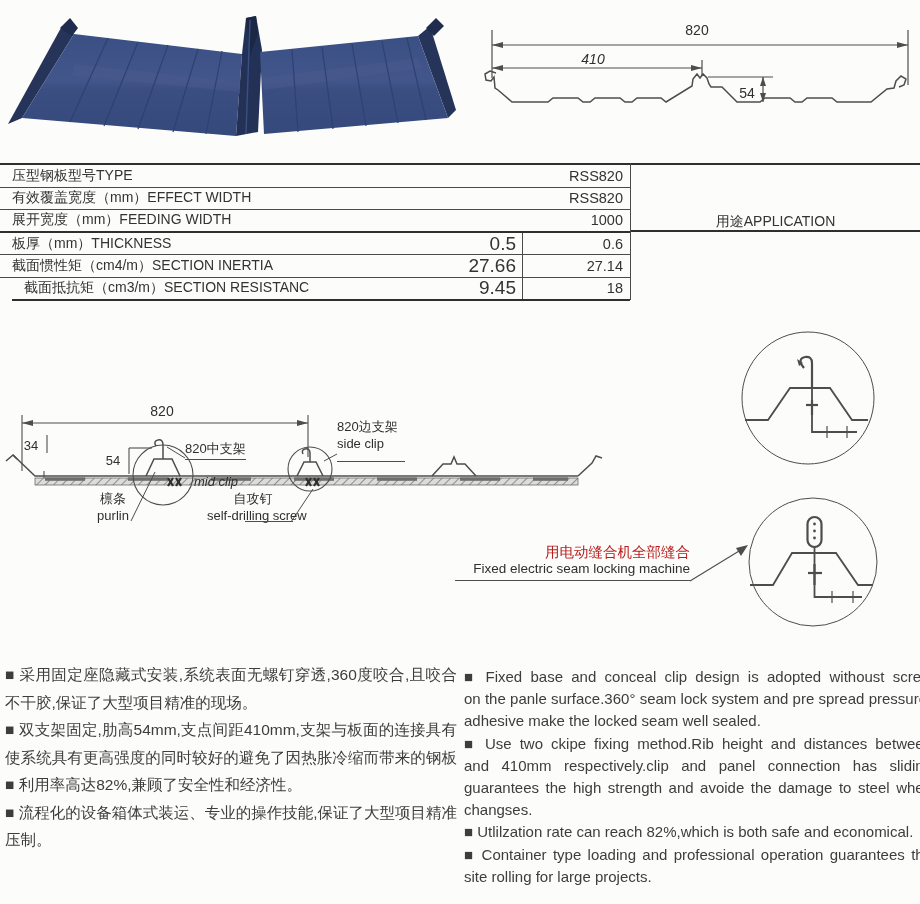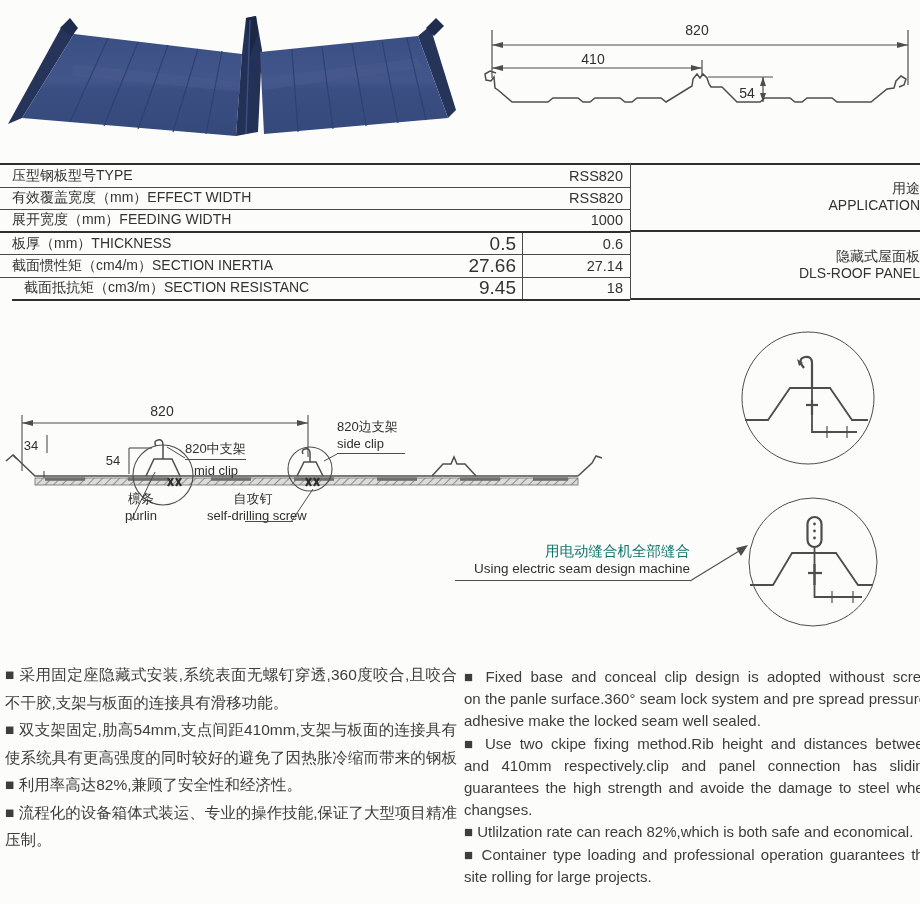--- a/index.html
+++ b/index.html
@@ -22,38 +22,38 @@
   #spec-table { position:absolute; left:0; top:163px; width:920px; height:138px; }
   #spec-rows { position:absolute; left:0; top:0; width:630px; border-top:2.5px solid #2f2f2f; }
   .srow { display:flex; height:22.6px; border-bottom:1.2px solid #4a4a4a; align-items:center; font-size:14px; color:#333; }
   .srow.thick { border-bottom:2px solid #2f2f2f;justify-content:flex-end; }
   .srow.last { border-bottom:2.2px solid #2f2f2f;margin-left:12px; }
   .srow .lbl { flex:1 1 auto; padding-left:12px; white-space:nowrap; overflow:hidden; }
   .srow .val { width:86px; text-align:right; padding-right:7px; font-size:14.5px; }
   .srow .val1 { width:86px; text-align:right; padding-right:6px; font-size:19px; }
   .srow .sep { width:108px; align-self:stretch; display:flex; align-items:center; justify-content:flex-end; border-left:1.2px solid #4a4a4a; padding-right:7px; font-size:14.5px; }
   #spec-right { position:absolute; left:630px; top:0; width:290px; height:137px; border-left:1.4px solid #4a4a4a; }
-  .rcell { height:68.5px; display:flex; flex-direction:column; justify-content:center; align-items:flex-end; font-size:14px; line-height:17px; color:#333; text-align:right; }
+  .rcell { height:68.5px; display:flex; flex-direction:row; justify-content:center; align-items:flex-end; font-size:14px; line-height:17px; color:#333; text-align:right; }
   .rcell.first { border-top:2.5px solid #2f2f2f; border-bottom:2px solid #2f2f2f; }
   .rcell.second { border-bottom:2.2px solid #2f2f2f; }
 
   
   .lab-zh { font-size:13px; color:#2f2f2f; white-space:nowrap; }
   .lab-en { font-size:13px; color:#2f2f2f; white-space:nowrap; }
   #mid-clip-label { position:absolute; left:185px; top:440px; display:flex; align-items:flex-start;flex-direction:column; }
   #mid-clip-label .lab-zh { border-bottom:1.4px solid #4d4d4d; padding-bottom:1px; }
-  #mid-clip-label .lab-en { margin-left:9px; margin-top:3px; }
+  #mid-clip-label .lab-en { margin-left:9px; margin-top:14px;font-style:italic; }
   #side-clip-label { position:absolute; left:337px; top:418px; }
-  #side-clip-label .lab-en { width:68px; border-bottom:1.4px solid #4d4d4d; padding-bottom:2px; }
-  #purlin-label { position:absolute; left:90px; top:490px; width:46px; text-align:center;margin-left:28px; }
+  #side-clip-label .lab-en { width:68px; border-bottom:1.4px solid #4d4d4d; padding-bottom:10px; }
+  #purlin-label { position:absolute; left:90px; top:490px; width:46px; text-align:center; }
   #screw-label { position:absolute; left:207px; top:490px; width:92px; text-align:center; }
   #screw-underline { position:absolute; left:245px; top:521px; width:48px; height:1.4px; background:#4d4d4d; }
   #seam-note { position:absolute; left:455px; top:543px; width:235px; text-align:right;
                border-bottom:1.4px solid #4d4d4d; padding-bottom:3px; }
-  #seam-note .zh { font-size:14.5px; line-height:18px; color:#0f766e;font-family:Liberation Mono, monospace; }
+  #seam-note .zh { font-size:14.5px; line-height:18px; color:#b91c1c; }
   #seam-note .en { font-size:13.5px; line-height:16px; color:#2f2f2f; }
 
   
   #features-zh { position:absolute; left:5px; top:661px; width:452px; font-size:15.5px; color:#3d3d3d; }
   #features-zh .ln { height:27.5px; line-height:27.5px; overflow:hidden; }
   #features-en { position:absolute; left:464px; top:666px; width:468px; font-size:15px; color:#3d3d3d; }
   #features-en .ln { height:22.2px; line-height:22.2px; overflow:hidden; }
   .ln.stretch { text-align:justify; text-align-last:justify; }
   .ln.plain { text-align:left; }
 </style>
@@ -134,21 +134,21 @@
       M 36,73 L 30,71 L 25,74 L 26,80 L 31,81 L 34,77 L 35,88 L 38,90
       L 52,102 L 88,102 L 93,98 L 118,98 L 123,102 L 130,102 L 135,98 L 160,98
       L 165,102 L 172,102 L 177,98 L 201,98 L 206,102
       L 232,86 L 233,79 L 237,74 L 240,78 L 243,74 L 247,78 L 249,84 L 251,87
       L 262,87 L 277,102
       L 300,102 L 305,98 L 330,98 L 335,102 L 342,102 L 347,98 L 372,98 L 377,102
       L 411,102 L 427,89 L 434,88
       L 436,81 L 441,76 L 446,79 L 444,85 L 439,87"></path>
   </svg>
   <div class="dim" style="left:667px; top:22px; width:60px;">820</div>
-  <div class="dim" style="left:563px; top:51px; width:60px;">410</div>
+  <div class="dim" style="left:563px; top:51px; width:60px;font-style:italic;">410</div>
   <div class="dim" style="left:734px; top:85px; width:26px;">54</div>
 
   <div id="spec-table">
     <div id="spec-rows">
       <div class="srow">
         <div class="lbl">压型钢板型号TYPE</div>
         <div class="val">RSS820</div>
       </div>
       <div class="srow">
         <div class="lbl">有效覆盖宽度（mm）EFFECT WIDTH</div>
@@ -171,24 +171,20 @@
       <div class="srow last">
         <div class="lbl">截面抵抗矩（cm3/m）SECTION RESISTANC</div>
         <div class="val1">9.45</div>
         <div class="sep">18</div>
       </div>
     </div>
     <div id="spec-right">
       <div class="rcell first">
         <span>用途</span>
         <span>APPLICATION</span>
-      </div>
-      <div class="rcell second">
-        <span>隐藏式屋面板</span>
-        <span>DLS-ROOF PANEL</span>
       </div>
     </div>
   </div>
 
   <svg class="abs" style="left:0; top:385px;" width="610" height="150" viewBox="0 0 610 150">
     <defs>
       <pattern id="hatch" width="6" height="6" patternUnits="userSpaceOnUse" patternTransform="rotate(45)">
         <rect width="6" height="6" fill="#dcdcd9"></rect>
         <line x1="0" y1="0" x2="0" y2="6" stroke="#8f8f8d" stroke-width="2"></line>
       </pattern>
@@ -312,26 +308,26 @@
     <g class="dwg-line" stroke-width="2.2">
       <line x1="168" y1="83" x2="182" y2="83"></line>
       <line x1="174.5" y1="74" x2="174.5" y2="95"></line>
     </g>
 
     <line x1="50" y1="91" x2="104" y2="58" class="dwg-line" stroke-width="1.1"></line>
     <polygon points="108,55 96,58 101,66" fill="#4d4d4d"></polygon>
   </svg>
   <div id="seam-note">
     <div class="zh">用电动缝合机全部缝合</div>
-    <div class="en">Using electric seam design machine</div>
+    <div class="en">Fixed electric seam locking machine</div>
   </div>
 
   <div id="features-zh">
     <div class="ln stretch">■ 采用固定座隐藏式安装,系统表面无螺钉穿透,360度咬合,且咬合缝可预制</div>
-    <div class="ln plain">不干胶,支架与板面的连接具有滑移功能。</div>
+    <div class="ln plain">不干胶,保证了大型项目精准的现场。</div>
     <div class="ln stretch">■ 双支架固定,肋高54mm,支点间距410mm,支架与板面的连接具有滑移功能,</div>
     <div class="ln stretch">使系统具有更高强度的同时较好的避免了因热胀冷缩而带来的钢板损伤。</div>
     <div class="ln plain">■ 利用率高达82%,兼顾了安全性和经济性。</div>
     <div class="ln stretch">■ 流程化的设备箱体式装运、专业的操作技能,保证了大型项目精准的现场</div>
     <div class="ln plain">压制。</div>
   </div>
   <div id="features-en">
     <div class="ln stretch">■ Fixed base and conceal clip design is adopted withoust screw penetration</div>
     <div class="ln stretch">on the panle surface.360°  seam lock system and pre spread pressure-sensitive</div>
     <div class="ln plain">adhesive make the locked seam well sealed.</div>

